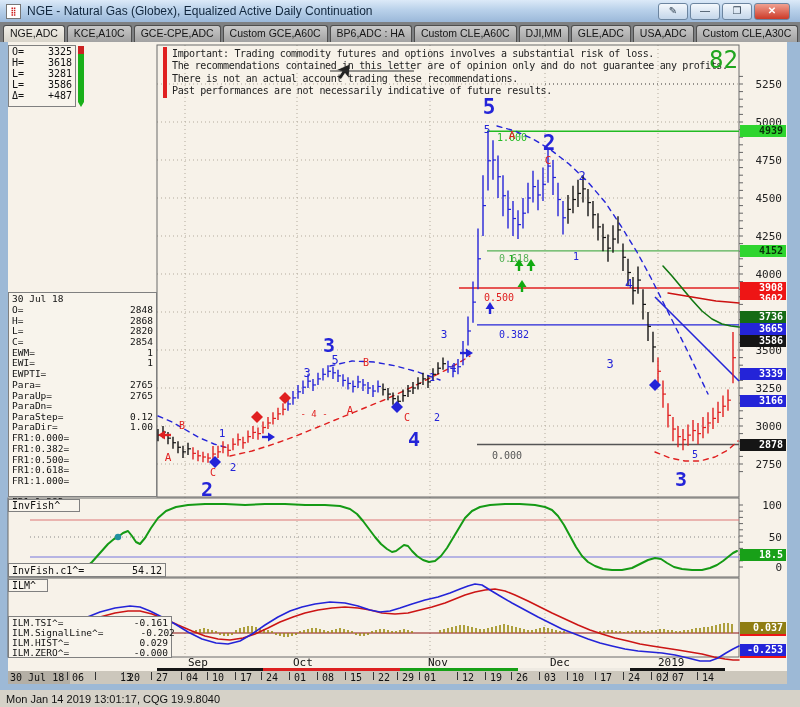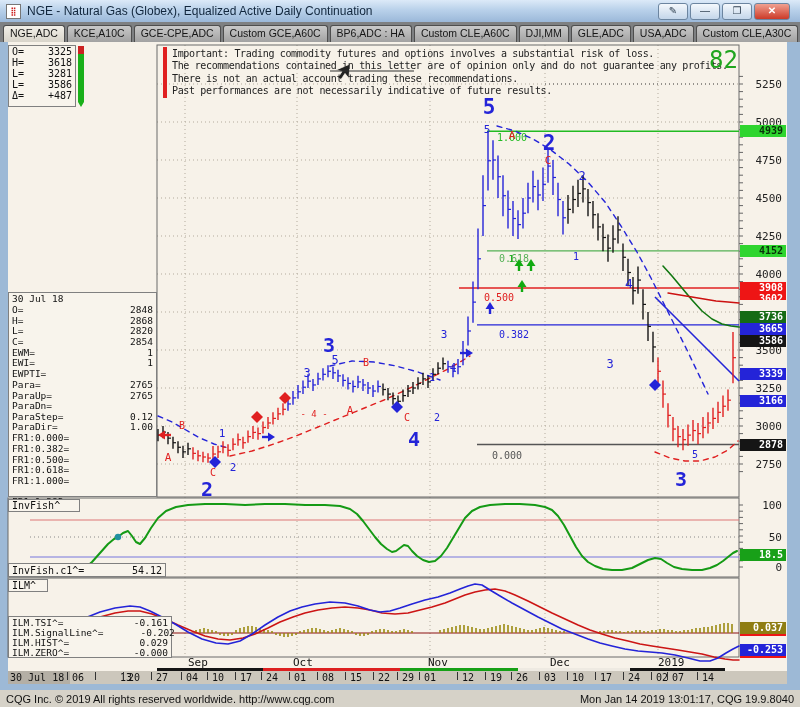--- a/index.html
+++ b/index.html
@@ -830,15 +830,14 @@
     <div class="date mono" style="left: 628px;">24</div>
     <div class="dtick" style="left: 651px;"></div>
     <div class="date mono" style="left: 656px;">02</div>
     <div class="dtick" style="left: 667px;"></div>
     <div class="date mono" style="left: 672px;">07</div>
     <div class="dtick" style="left: 697px;"></div>
     <div class="date mono" style="left: 702px;">14</div>
   </div>
 
 <div class="footer">
-  <span>CQG Inc. © 2019 All rights reserved worldwide. http://www.cqg.com</span>
   <span>Mon Jan 14 2019 13:01:17, CQG 19.9.8040</span>
 </div>
 
 </body></html>

